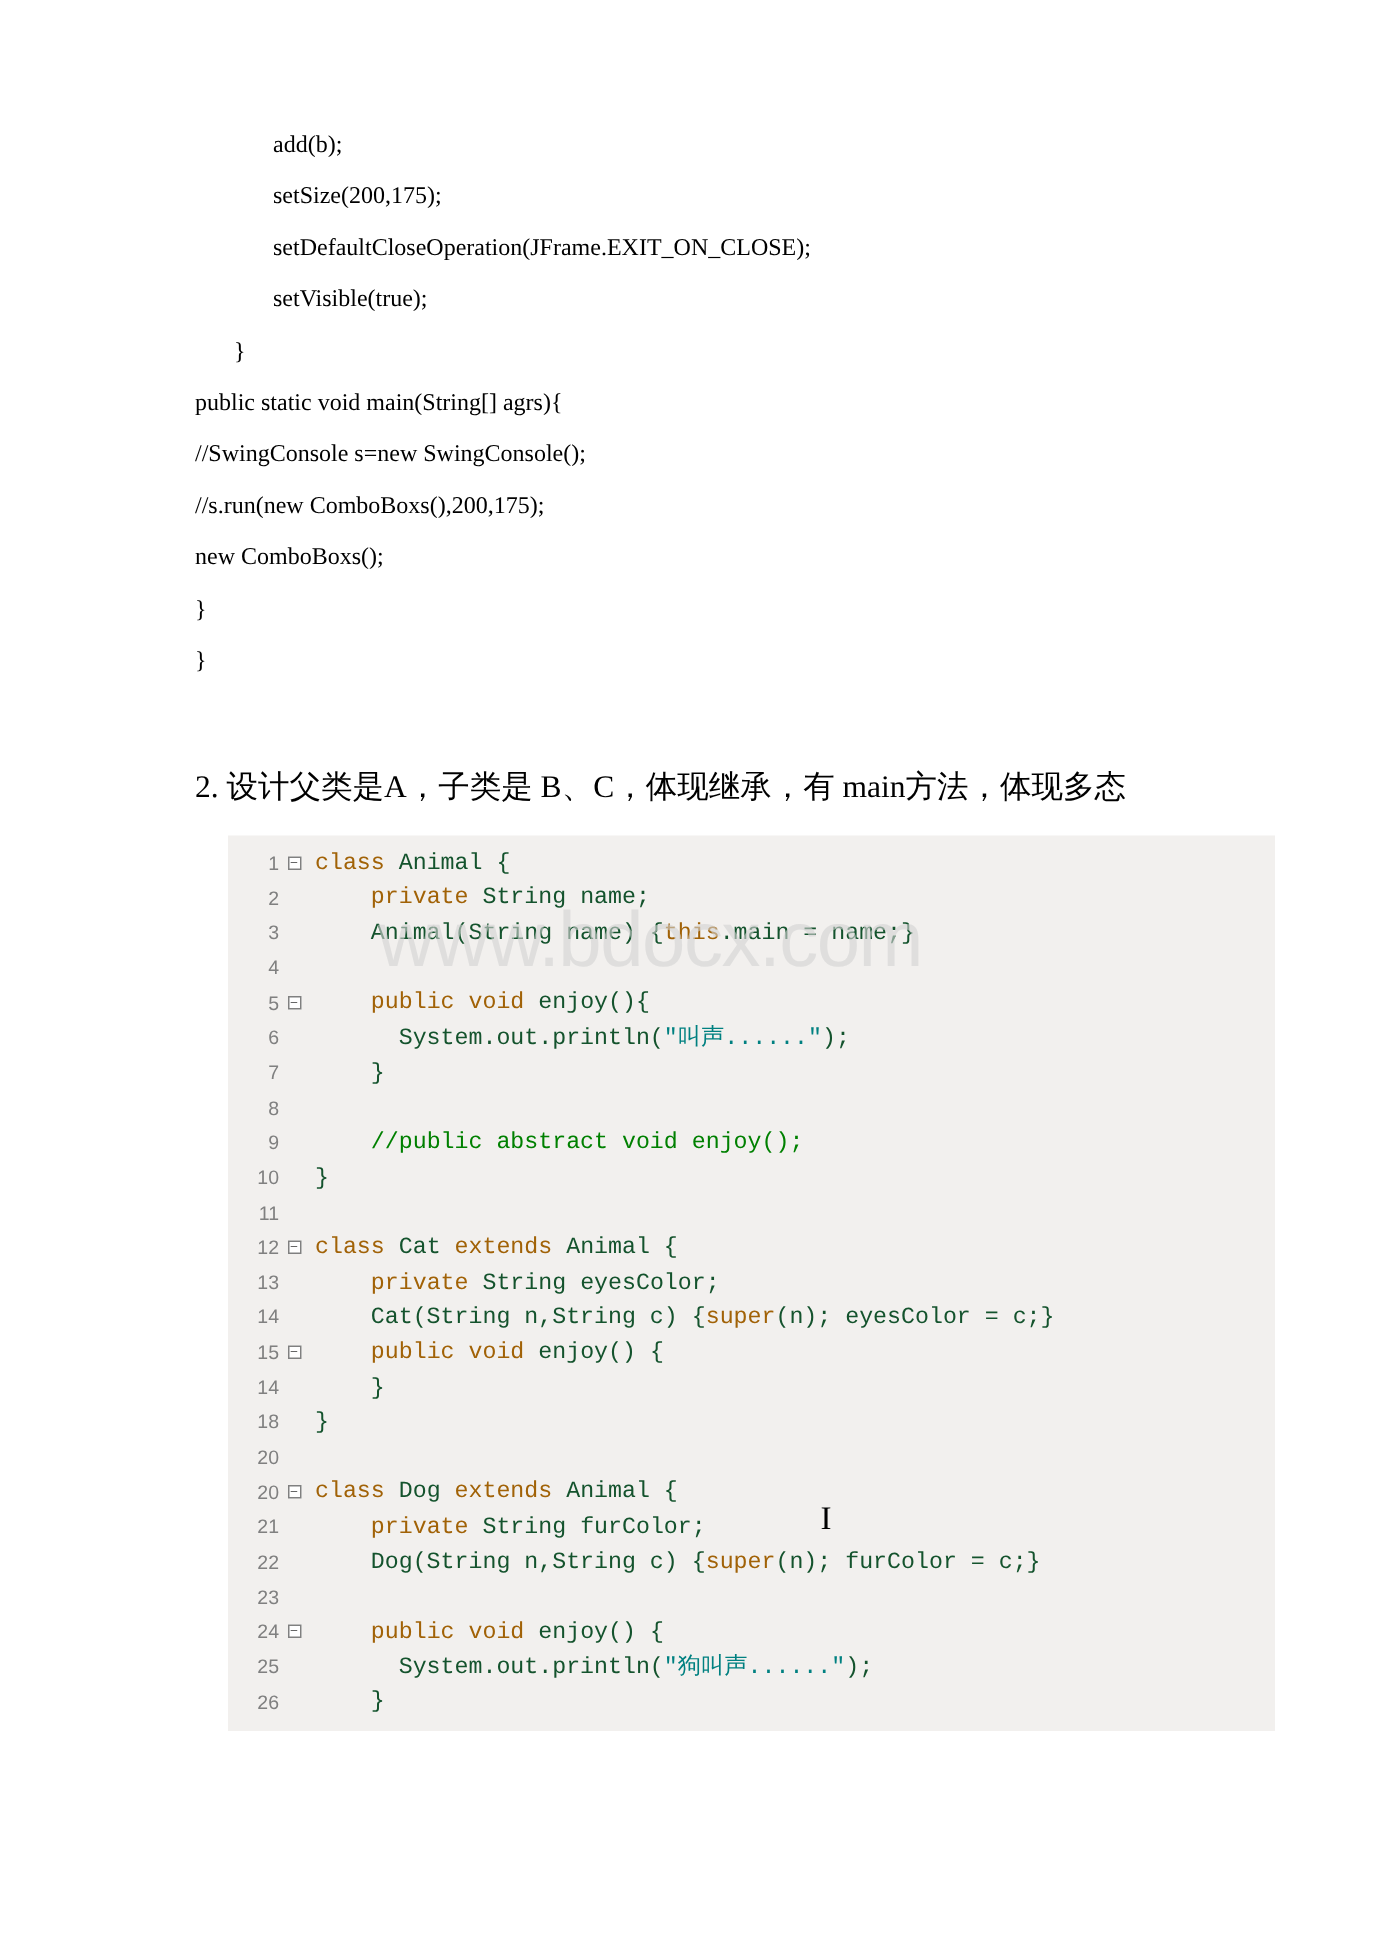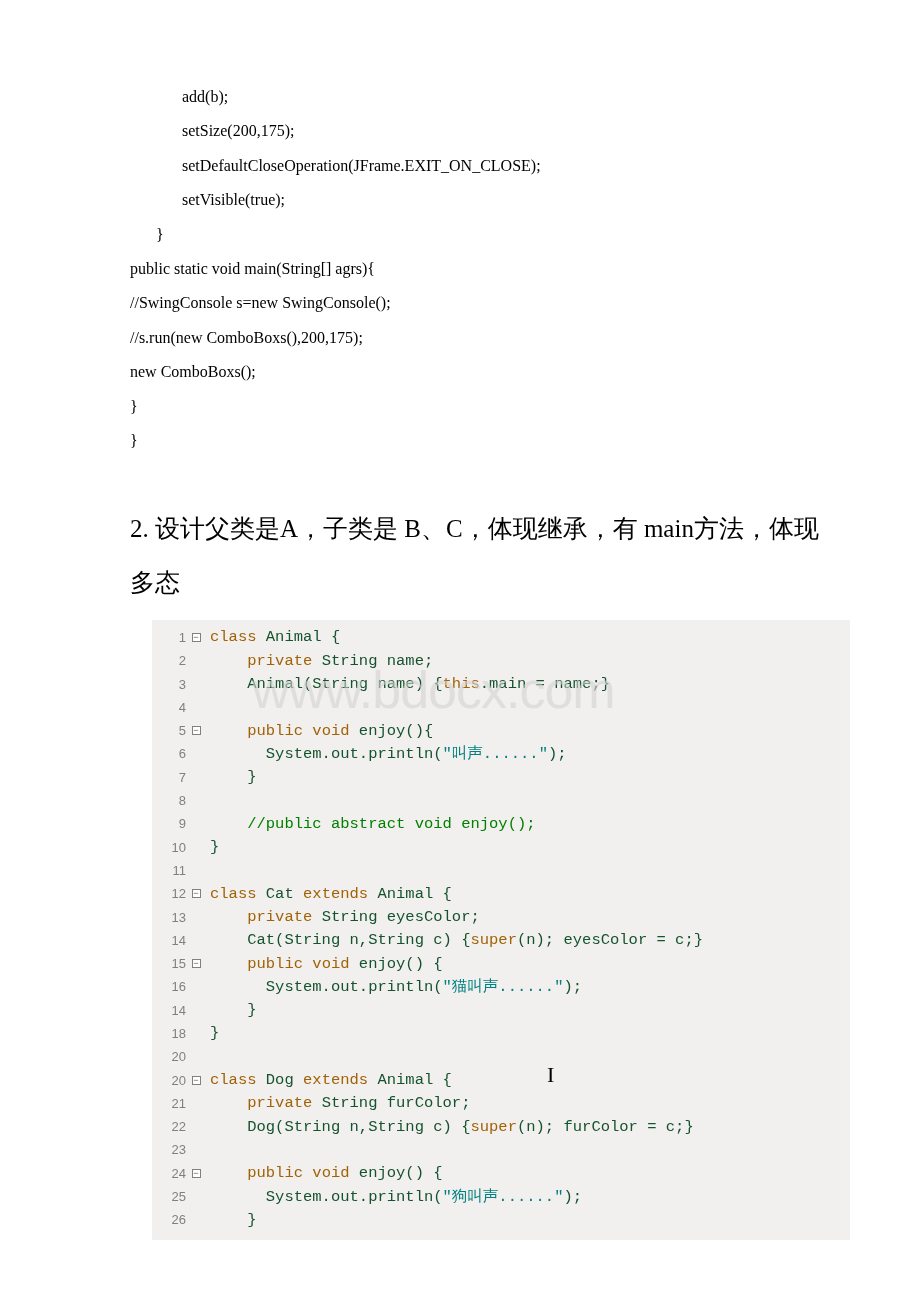--- a/index.html
+++ b/index.html
@@ -22,21 +22,21 @@
       font-size: 16px;
       line-height: 2.15;
     }
     .indent-1 {
       padding-left: 26px;
     }
     .indent-2 {
       padding-left: 52px;
     }
     .question-text {
-      font-size: 25px;
+      font-size: 21px;
       line-height: 2.15;
       margin-top: 44px;
       margin-bottom: 10px;
     }
     .code-image {
       margin-left: 22px;
       background: #f2f0ee;
       width: 698px;
       padding: 6px 0 8px 0;
       position: relative;
@@ -213,25 +213,20 @@
           <div class="code-text"><span class="txt">    Cat(String n,String c) {</span><span class="kw">super</span><span class="txt">(n); eyesColor = c;}</span></div>
         </div>
         <div class="code-line">
           <div class="line-num">15</div>
           <div class="gutter">
             <div class="fold-icon">−</div>
           </div>
           <div class="code-text"><span class="txt">    </span><span class="kw">public</span><span class="txt"> </span><span class="kw">void</span><span class="txt"> enjoy() {</span></div>
         </div>
         <div class="code-line">
-          <div class="line-num">16</div>
-          <div class="gutter"></div>
-          <div class="code-text"><span class="txt">      System.out.println(</span><span class="str">"猫叫声......"</span><span class="txt">);</span></div>
-        </div>
-        <div class="code-line">
           <div class="line-num">14</div>
           <div class="gutter"></div>
           <div class="code-text"><span class="txt">    }</span></div>
         </div>
         <div class="code-line">
           <div class="line-num">18</div>
           <div class="gutter"></div>
           <div class="code-text"><span class="txt">}</span></div>
         </div>
         <div class="code-line">

